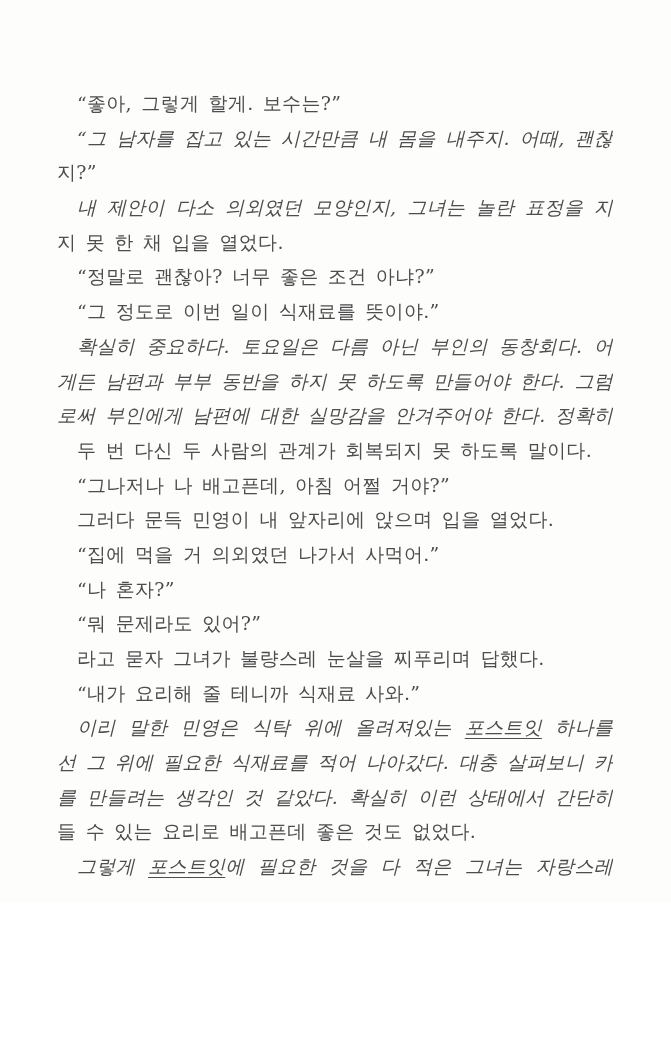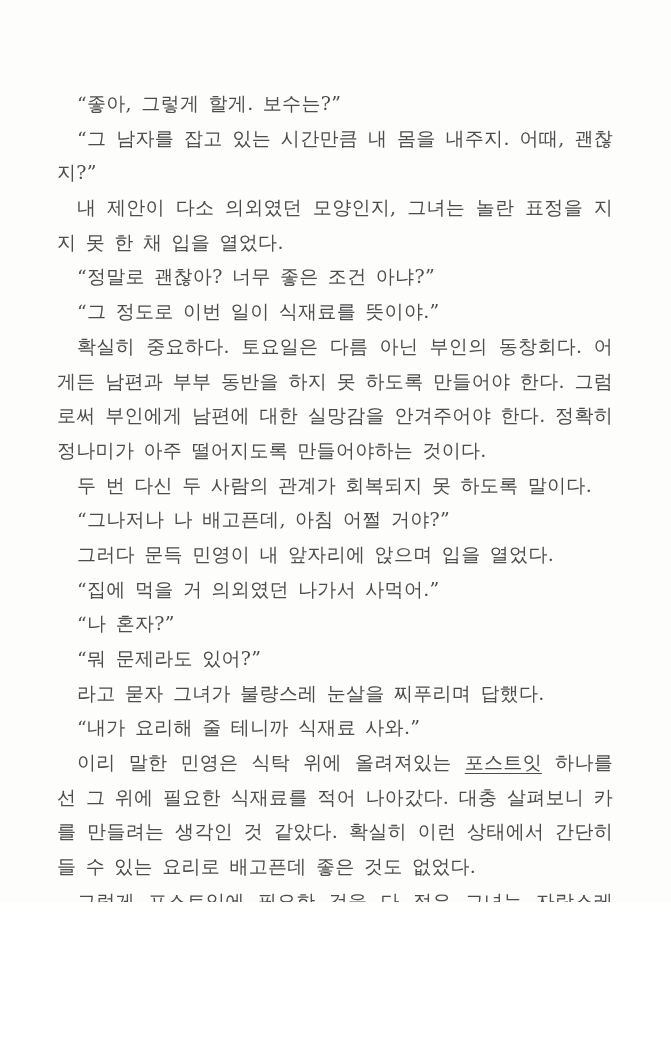--- a/index.html
+++ b/index.html
@@ -29,20 +29,21 @@
     font-size: 19px;
     letter-spacing: 0.3px;
     word-spacing: 3px;
     white-space: normal;
     overflow: hidden;
     text-align: left;
   }
   .line.just {
     text-align: justify;
     text-align-last: justify;
+    font-style: italic;
   }
   .line.indent {
     text-indent: 20px;
   }
   .u {
     text-decoration: underline;
     text-decoration-thickness: 1px;
     text-underline-offset: 4px;
   }
   .footer {
@@ -73,21 +74,20 @@
     <div class="line indent">“좋아, 그렇게 할게. 보수는?”</div>
     <div class="line indent just">“그 남자를 잡고 있는 시간만큼 내 몸을 내주지. 어때, 괜찮</div>
     <div class="line">지?”</div>
     <div class="line indent just">내 제안이 다소 의외였던 모양인지, 그녀는 놀란 표정을 지우</div>
     <div class="line">지 못 한 채 입을 열었다.</div>
     <div class="line indent">“정말로 괜찮아? 너무 좋은 조건 아냐?”</div>
     <div class="line indent">“그 정도로 이번 일이 식재료를 뜻이야.”</div>
     <div class="line indent just">확실히 중요하다. 토요일은 다름 아닌 부인의 동창회다. 어떻</div>
     <div class="line just">게든 남편과 부부 동반을 하지 못 하도록 만들어야 한다. 그럼으</div>
     <div class="line just">로써 부인에게 남편에 대한 실망감을 안겨주어야 한다. 정확히는</div>
-    <div class="line">정나미가 아주 떨어지도록 만들어야하는 것이다.</div>
     <div class="line indent">두 번 다신 두 사람의 관계가 회복되지 못 하도록 말이다.</div>
     <div class="line indent">“그나저나 나 배고픈데, 아침 어쩔 거야?”</div>
     <div class="line indent">그러다 문득 민영이 내 앞자리에 앉으며 입을 열었다.</div>
     <div class="line indent">“집에 먹을 거 의외였던 나가서 사먹어.”</div>
     <div class="line indent">“나 혼자?”</div>
     <div class="line indent">“뭐 문제라도 있어?”</div>
     <div class="line indent">라고 묻자 그녀가 불량스레 눈살을 찌푸리며 답했다.</div>
     <div class="line indent">“내가 요리해 줄 테니까 식재료 사와.”</div>
     <div class="line indent just"><span>이리 말한 민영은 식탁 위에 올려져있는 </span><span class="u">포스트잇</span><span> 하나를 뜯어</span></div>
     <div class="line just">선 그 위에 필요한 식재료를 적어 나아갔다. 대충 살펴보니 카레</div>

